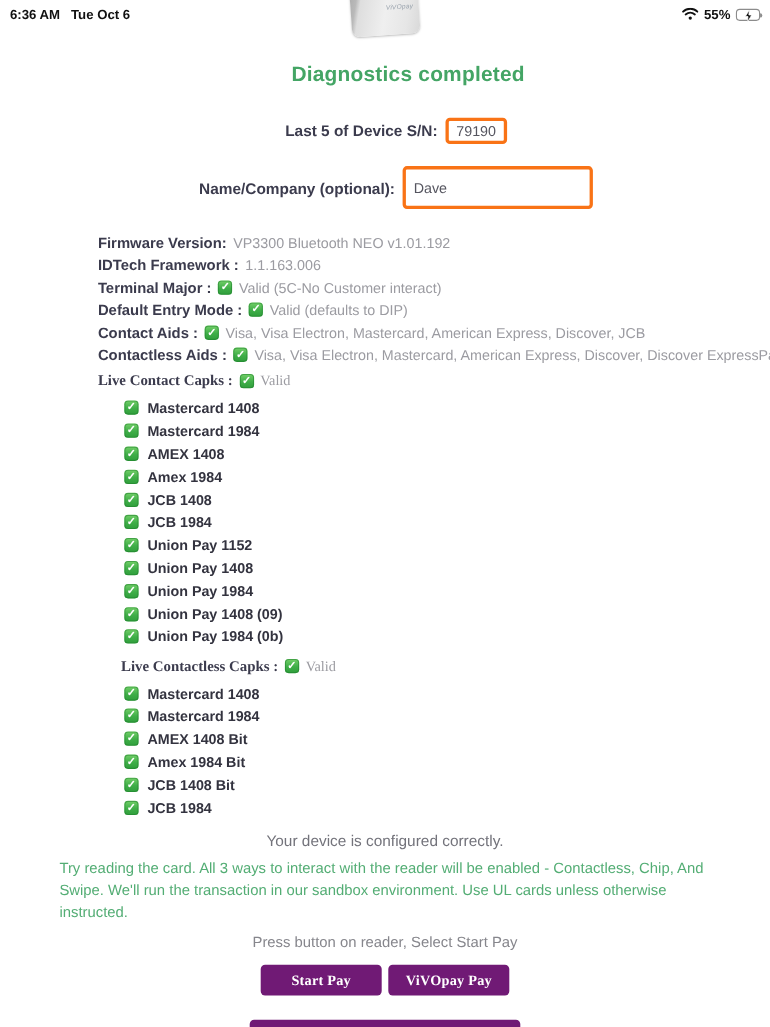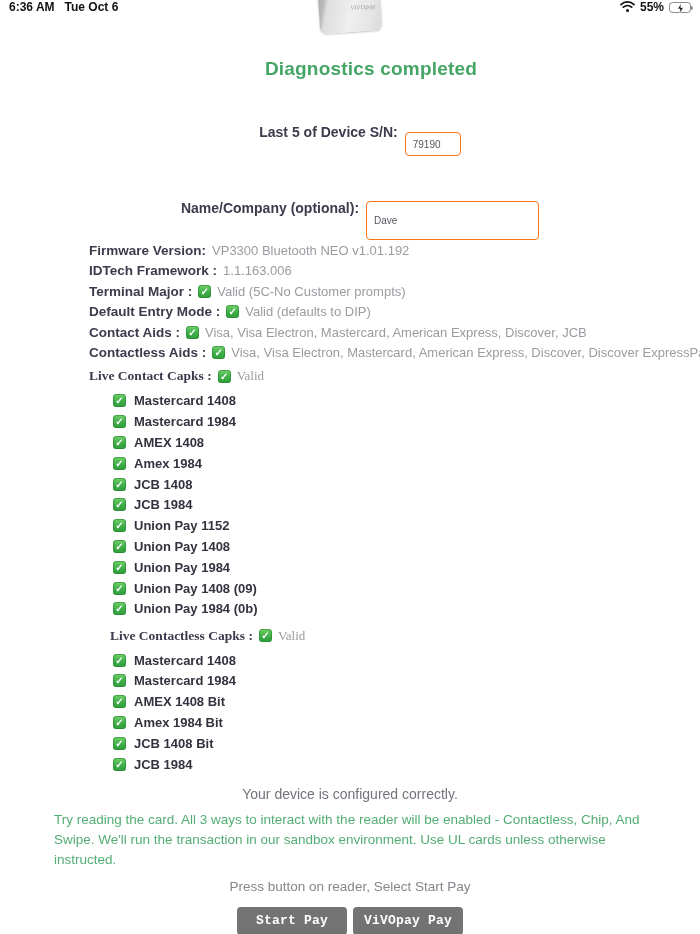--- a/index.html
+++ b/index.html
@@ -6,21 +6,21 @@
   html,body { background:#fff; }
   .screen {
     position:relative; width:700px; height:934px; margin:0 auto;
     background:#ffffff; overflow:hidden;
     font-family:"Liberation Sans", sans-serif; color:#3b3b4d;
   }
 
   
   .status-bar {
     position:absolute; top:0; left:0; right:0; height:20px;
-    display:flex; justify-content:space-between; align-items:flex-start;
+    display:flex; justify-content:space-between; align-items:flex-end;
     padding:0 9px; font-size:12px; font-weight:700; color:#111; z-index:5;
   }
   .status-left { display:flex; gap:10px; align-items:center; }
   .status-right { display:flex; gap:5px; align-items:center; font-weight:600; }
   .wifi-svg { display:block; }
   .battery {
     position:relative; width:22px; height:11px;
     border:1px solid rgba(0,0,0,.45); border-radius:3.5px; padding:1px;
   }
   .battery::after {
@@ -46,28 +46,28 @@
   
   .page-title {
     margin-top:58px; text-align:center;
     font-size:19px; font-weight:700; color:#44a565; letter-spacing:.2px;padding-left:42px;
   }
   .form-row { display:flex; justify-content:center; align-items:center; gap:7px;padding-left:20px; }
   .row-sn { margin-top:27px; }
   .row-name { margin-top:20px; }
   .form-label { font-size:14px; font-weight:700; color:#3b3b4d; }
   .text-input {
-    height:24px; border:1px solid #f97316; border-radius:4px;
-    font-family:"Liberation Sans", sans-serif; font-size:10px; color:#55555f;
-    padding:0 7px; background:#fff; outline:none;margin-top:25px;
+    height:24px; border:3px solid #f97316; border-radius:4px;
+    font-family:"Liberation Sans", sans-serif; font-size:13px; color:#55555f;
+    padding:0 7px; background:#fff; outline:none;
   }
   .sn-input { width:56px; }
   .name-input { width:173px; height:39px; }
 
-  .info-section { padding-left:89px; }
+  .info-section { margin-top:20px; padding-left:89px; }
   .info-row { display:flex; align-items:center; gap:6px; height:20.5px; white-space:nowrap; }
   .info-label { font-size:13.5px; font-weight:700; color:#3b3b4d; }
   .info-value { font-size:13px; color:#9b9ba1; }
 
   .check {
     display:inline-block; flex:0 0 auto; width:13px; height:13px; border-radius:3.5px;
     background:linear-gradient(180deg,#74d069 0%,#3fae48 55%,#2f9e3b 100%);
     position:relative; box-shadow:inset 0 0 0 1px rgba(32,130,45,.55);
   }
   .check::after {
@@ -89,22 +89,22 @@
     margin-top:8px; padding:0 54px; font-size:13.5px; line-height:20px;
     color:#53ad74; text-align:left;
   }
   .msg-press {
     margin-top:9px; text-align:center; font-size:13.5px; color:#86868c;
   }
 
   
   .pay-buttons { margin-top:13px; display:flex; justify-content:center; gap:6px; }
   .btn {
-    border:none; border-radius:4px; background:#737373; color:#fff;
-    font-family:Liberation Mono, monospace; font-size:13px; font-weight:700;
+    border:none; border-radius:4px; background:#701a75; color:#fff;
+    font-family:Liberation Serif, serif; font-size:13px; font-weight:700;
     cursor:pointer; letter-spacing:.2px;
   }
   .btn-pay { width:110px; height:28px; }
   .forget-row { margin-top:22px; display:flex; justify-content:center; }
   .btn-forget { width:246px; height:34px; font-size:13.5px; }
 </style>
 </head>
 <body>
 
 <div class="screen">
@@ -156,21 +156,21 @@
     </div>
 
     <div class="info-row">
       <span class="info-label">IDTech Framework :</span>
       <span class="info-value">1.1.163.006</span>
     </div>
 
     <div class="info-row">
       <span class="info-label">Terminal Major :</span>
       <span class="check"></span>
-      <span class="info-value">Valid (5C-No Customer prompts)</span>
+      <span class="info-value">Valid (5C-No Customer interact)</span>
     </div>
 
     <div class="info-row">
       <span class="info-label">Default Entry Mode :</span>
       <span class="check"></span>
       <span class="info-value">Valid (defaults to DIP)</span>
     </div>
 
     <div class="info-row">
       <span class="info-label">Contact Aids :</span>

